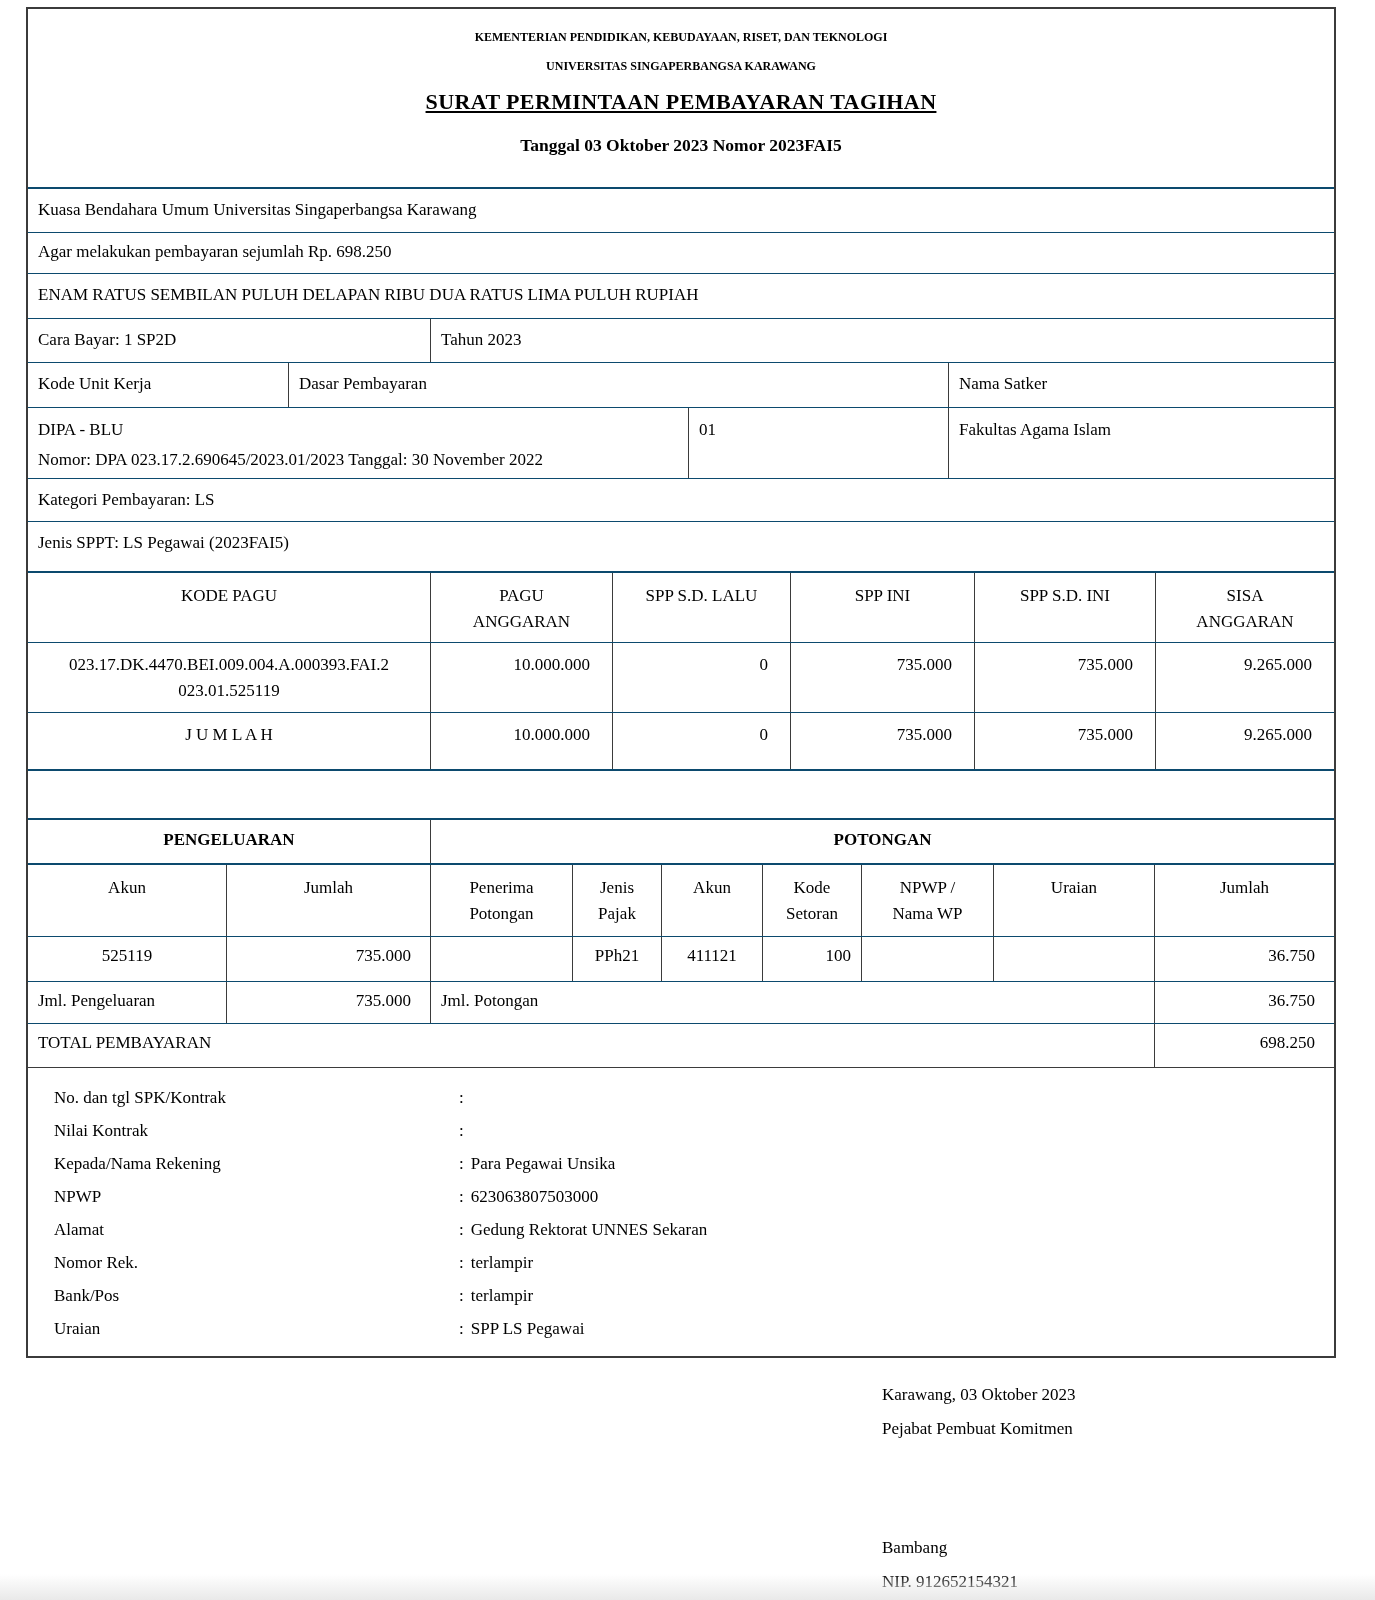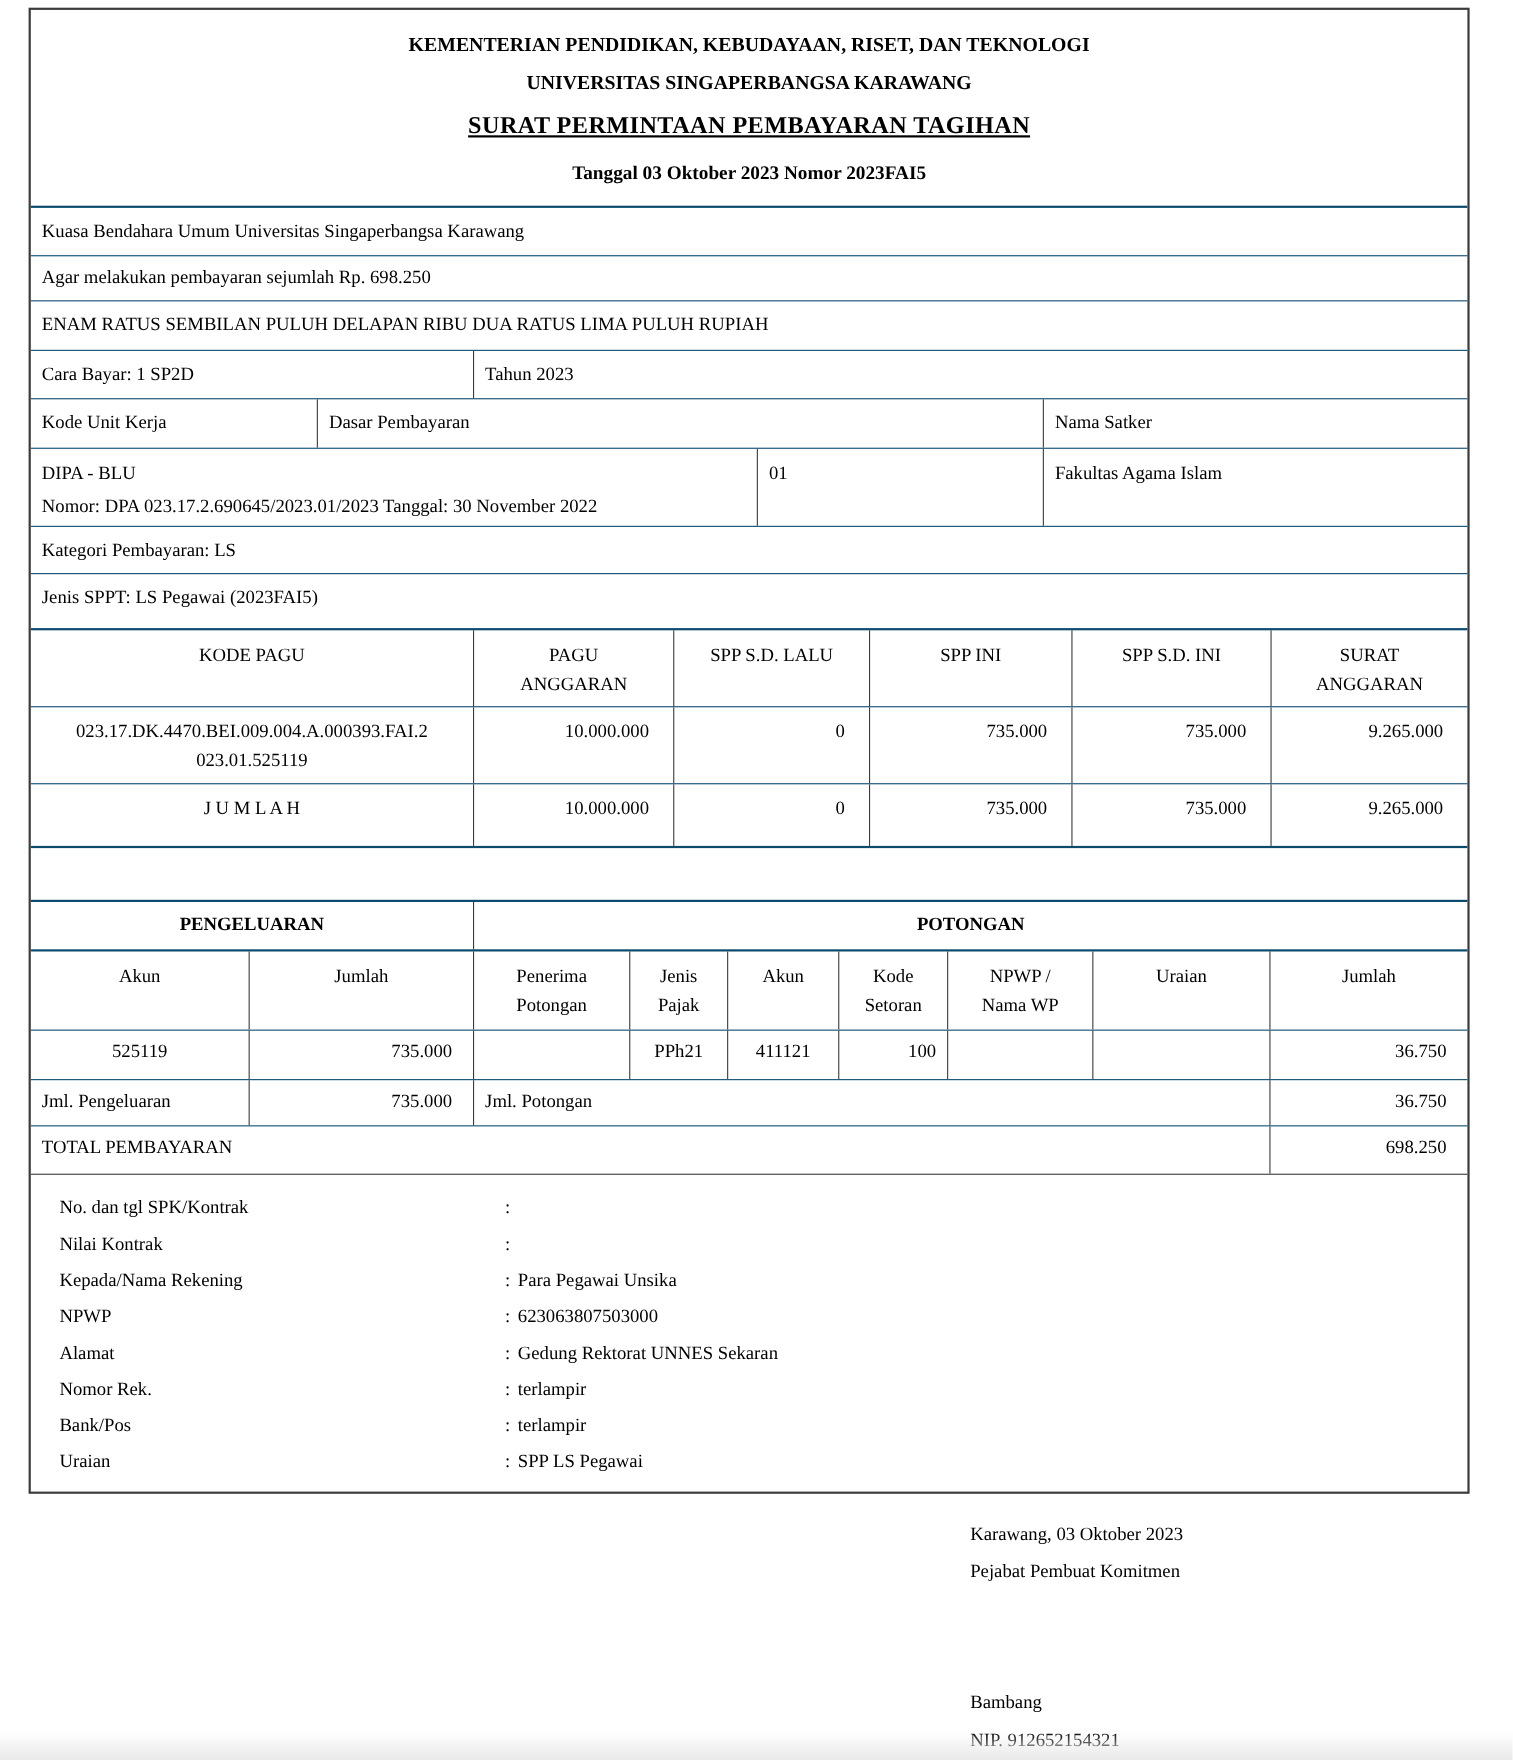--- a/index.html
+++ b/index.html
@@ -16,21 +16,21 @@
     border: 2px solid #3b3b3b; background: #fff;
   }
   .row { display: flex; border-top: 1px solid #0c4a6e; align-items: stretch; }
   .row.bt2 { border-top-width: 2px; }
   .c { padding: 11px 10px 0 10px; overflow: hidden; }
   .c + .c { border-left: 1px solid #3b3b3b; }
   .ml { white-space: pre-line; }
 
   
   .head-block { height: 178px; text-align: center; padding-top: 21px; }
-  .h-ministry, .h-univ { font-weight: bold; font-size: 18px; }
+  .h-ministry, .h-univ { font-weight: bold; font-size: 12px; }
   .h-univ { margin-top: 14px; }
   .h-title { margin-top: 15px; font-weight: bold; font-size: 22px; letter-spacing: .4px; text-decoration: underline; }
   .h-date { margin-top: 20px; font-weight: bold; font-size: 17.5px; }
 
   
   .r-kuasa { height: 45px; } .r-agar { height: 41px; } .r-agar .c { padding-top: 9px; }
   .r-terb { height: 45px; }
   .r-cara { height: 44px; } .cb1 { width: 402px; } .cb2 { flex: 1; }
   .r-dhdr { height: 45px; } .r-dval { height: 71px; }
   .d1 { width: 660px; } .d2 { width: 260px; } .d3 { flex: 1; }
@@ -120,21 +120,21 @@
     <div class="c" style="flex:1">Jenis SPPT: LS Pegawai (2023FAI5)</div>
   </div>
 
   <div class="row t1h bt2">
     <div class="c w1">KODE PAGU</div>
     <div class="c w2 ml">PAGU
 ANGGARAN</div>
     <div class="c w3">SPP S.D. LALU</div>
     <div class="c w4">SPP INI</div>
     <div class="c w5">SPP S.D. INI</div>
-    <div class="c w6 ml">SURAT
+    <div class="c w6 ml">SISA
 ANGGARAN</div>
   </div>
   <div class="row t1d">
     <div class="c w1 ctr ml">023.17.DK.4470.BEI.009.004.A.000393.FAI.2
 023.01.525119</div>
     <div class="c w2 num">10.000.000</div>
     <div class="c w3 num">0</div>
     <div class="c w4 num">735.000</div>
     <div class="c w5 num">735.000</div>
     <div class="c w6 num">9.265.000</div>

